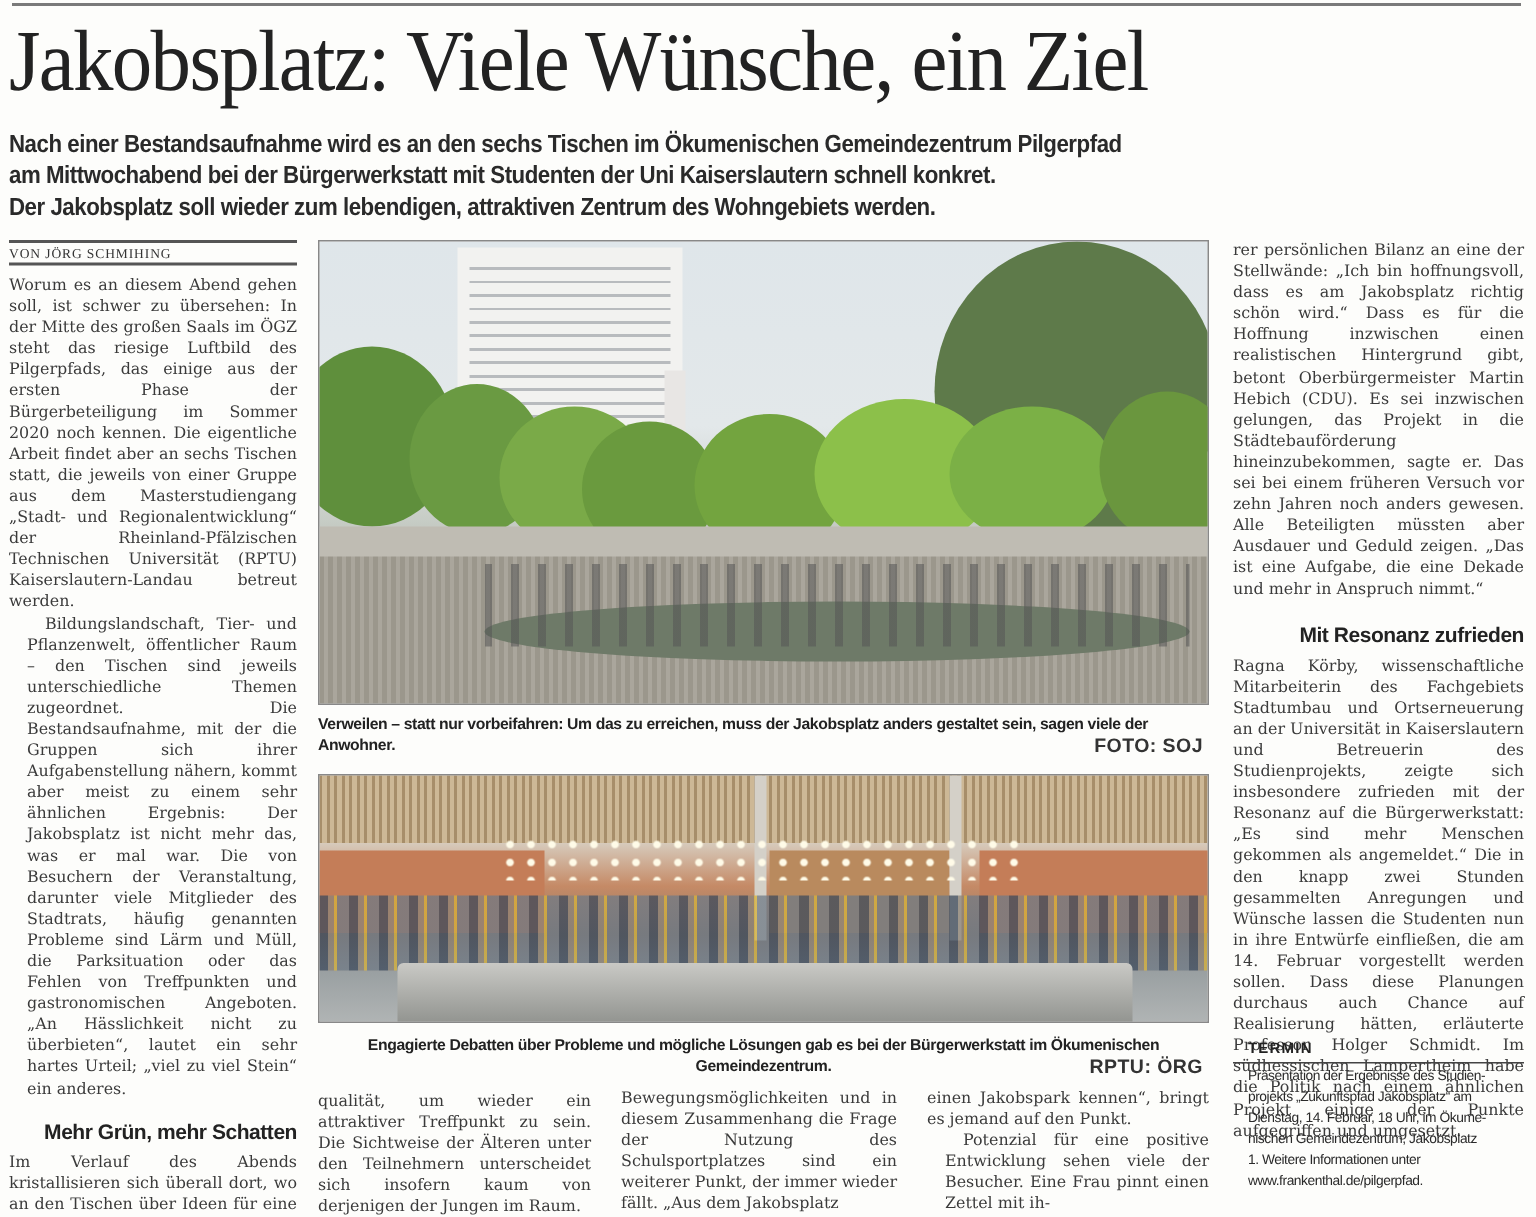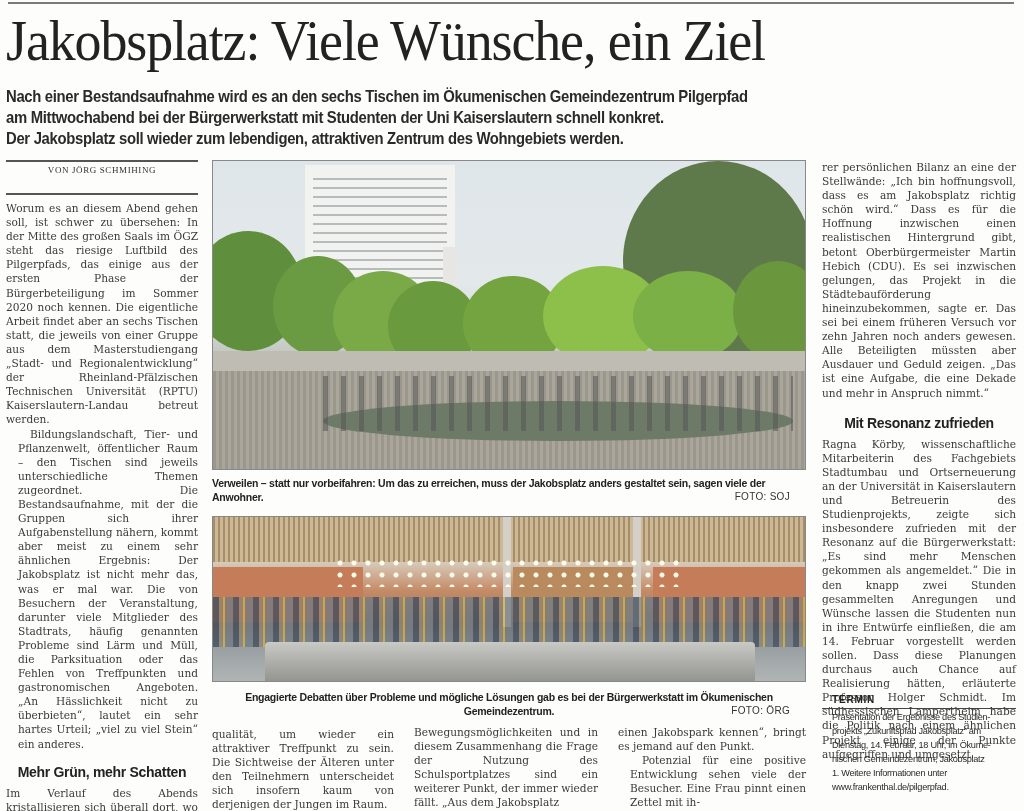--- a/index.html
+++ b/index.html
@@ -21,26 +21,26 @@
     font-size: 16.5px; line-height: 21px; color: #2a2a2a; font-weight: bold;
     letter-spacing: -0.35px;
   }
   .deck div { white-space: nowrap; transform: scaleX(0.9); transform-origin: left top; }
 
   .col { position: absolute; font-size: 10.6px; line-height: 14.1px; color: #3a3a3a; text-align: justify; hyphens: manual; }
   .col p { margin: 0; }
   .col p.indent { text-indent: 12px; margin-left: 12px; }
 
   .col-left { left: 6px; top: 160px; width: 192px; }
-  .byline-wrap { border-top: 2px solid #555; border-bottom: 2px solid #555; height: 35px; margin-bottom: 6px; text-align: center; }
+  .byline-wrap { border-top: 2px solid #555; border-bottom: 2px solid #555; height: 17px; margin-bottom: 6px; }
   .byline { font-family: "Liberation Serif", serif; font-size: 9px; letter-spacing: 0.6px; line-height: 13px; color: #333; }
 
   .subhead {
     font-family: "Liberation Sans", "DejaVu Sans", sans-serif; font-weight: bold;
-    font-size: 14px; line-height: 18px; color: #222; margin: 12px 0 5px 0; text-align: center;
+    font-size: 14px; line-height: 18px; color: #222; margin: 12px 0 5px 0; text-align: right;
     letter-spacing: -0.3px;
   }
 
   .col-right { left: 822px; top: 160px; width: 194px; }
 
   .photo1 {
     position: absolute; left: 212px; top: 160px; width: 594px; height: 310px;
     border: 1px solid #888; overflow: hidden;
     background: linear-gradient(180deg, #dfe6ea 0%, #e3e8ea 40%, #c7cdc6 60%, #a8a89c 80%, #9c9a90 100%);
   }
@@ -50,21 +50,21 @@
     background: linear-gradient(180deg, #b8a48a 0%, #d9d4c8 25%, #c58a66 45%, #8f7a6a 65%, #9aa0a2 80%, #b0b4b4 100%);
   }
   .caption {
     position: absolute; left: 212px; width: 594px;
     font-family: "Liberation Sans", "DejaVu Sans", sans-serif; font-weight: bold;
     font-size: 10.5px; line-height: 14px; color: #222; letter-spacing: -0.25px;
   }
   .caption1 { top: 476px; }
   .caption2 { top: 690px; text-align: center; }
   .credit {
-    position: absolute; right: 16px; bottom: 0; font-weight: normal; font-size: 10px;
+    position: absolute; right: 4px; bottom: 0; font-weight: bold; font-size: 13px;
     letter-spacing: 0.3px; color: #333;
   }
 
   .col-b1 { left: 212px; top: 727px; width: 182px; }
   .col-b2 { left: 414px; top: 725px; width: 184px; }
   .col-b3 { left: 618px; top: 725px; width: 188px; }
 
   .termin { position: absolute; left: 822px; top: 693px; width: 194px; }
   .termin-title {
     font-family: "Liberation Sans", "DejaVu Sans", sans-serif; font-weight: bold;
@@ -158,21 +158,21 @@
   <div class="brick-wall" style="left:300px;width:120px;background:#b98a5e;"></div>
   <div class="brick-wall" style="left:440px;width:154px;"></div>
   <div class="beam" style="left:290px;"></div>
   <div class="beam" style="left:420px;"></div>
   <div class="lights"></div>
   <div class="crowd"></div>
   <div class="aerial-map"></div>
 </div>
 <div class="caption caption2">
   <span>Engagierte Debatten über Probleme und mögliche Lösungen gab es bei der Bürgerwerkstatt im Ökumenischen Gemeindezentrum.</span>
-  <span class="credit">FOTO: ÖRG</span>
+  <span class="credit">RPTU: ÖRG</span>
 </div>
 
 <div class="col col-b1">
   <p>qualität, um wieder ein attraktiver Treffpunkt zu sein. Die Sichtweise der Älteren unter den Teilnehmern unterscheidet sich insofern kaum von derjenigen der Jungen im Raum.</p>
 </div>
 <div class="col col-b2">
   <p>Bewegungsmöglichkeiten und in diesem Zusammenhang die Frage der Nutzung des Schulsportplatzes sind ein weiterer Punkt, der immer wieder fällt. „Aus dem Jakobsplatz</p>
 </div>
 <div class="col col-b3">
   <p>einen Jakobspark kennen“, bringt es jemand auf den Punkt.</p>

